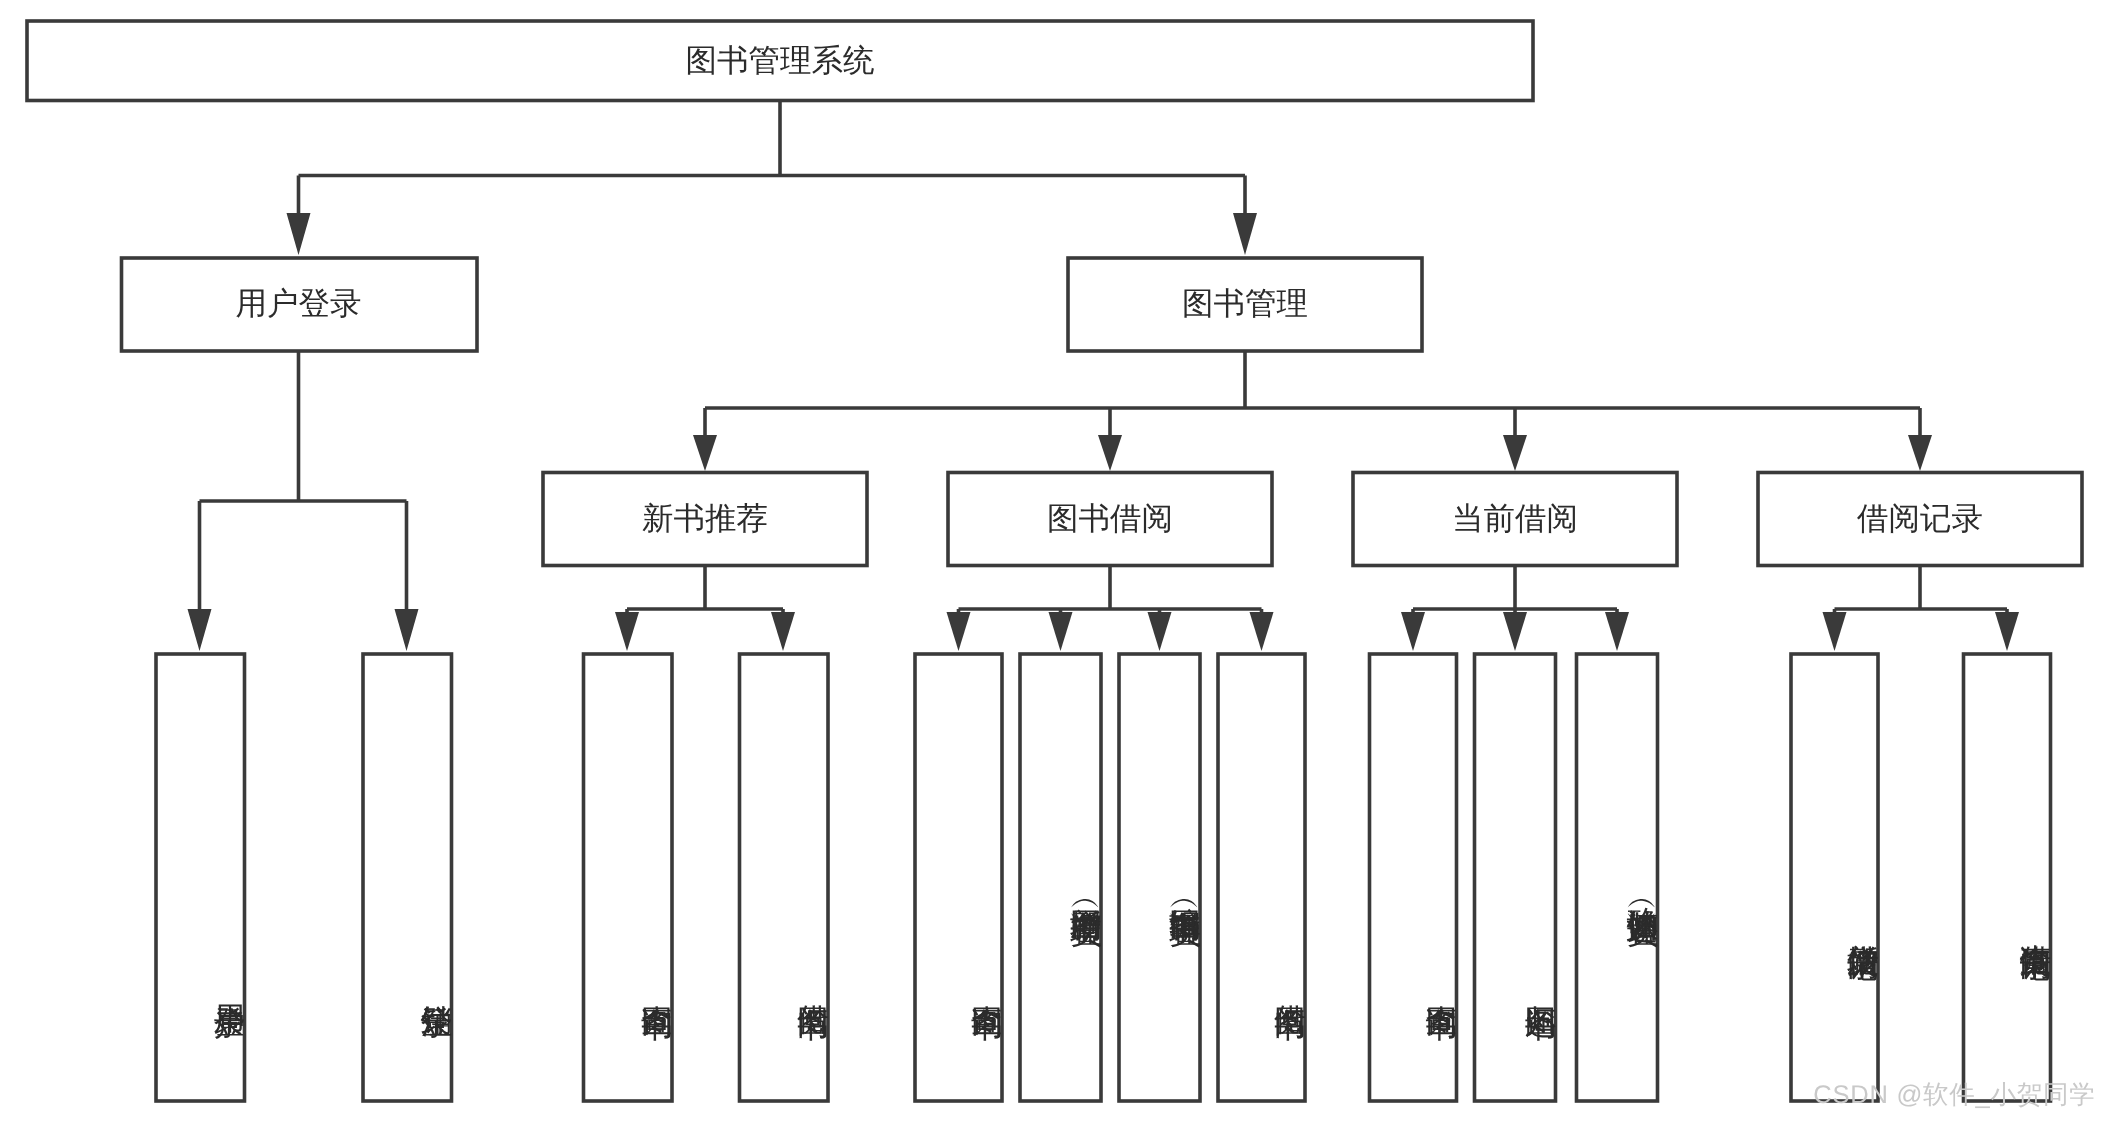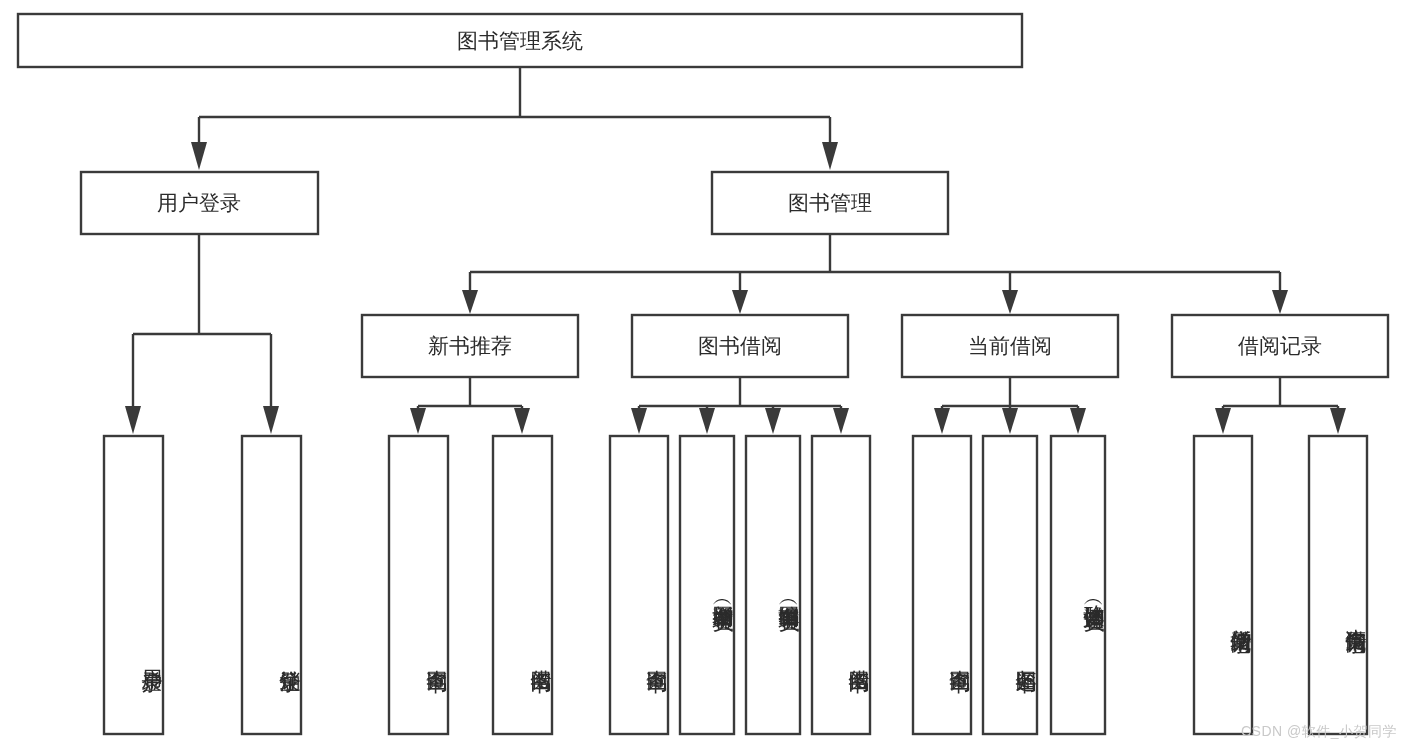--- a/index.html
+++ b/index.html
@@ -54,21 +54,21 @@
     color: #2b2b2b;
     letter-spacing: 1px;
     white-space: nowrap;
     pointer-events: none;
   }
   .watermark {
     position: absolute;
     right: 8px;
     bottom: 6px;
     font-family: "Liberation Sans", "DejaVu Sans", sans-serif;
-    font-size: 14px;
+    font-size: 17px;
     color: #c9c9c9;
     letter-spacing: 0.5px;
     user-select: none;
     pointer-events: none;
   }
 </style>
 </head>
 <body>
 
 <svg id="diagram" viewBox="0 0 1405 747" xmlns="http://www.w3.org/2000/svg">

